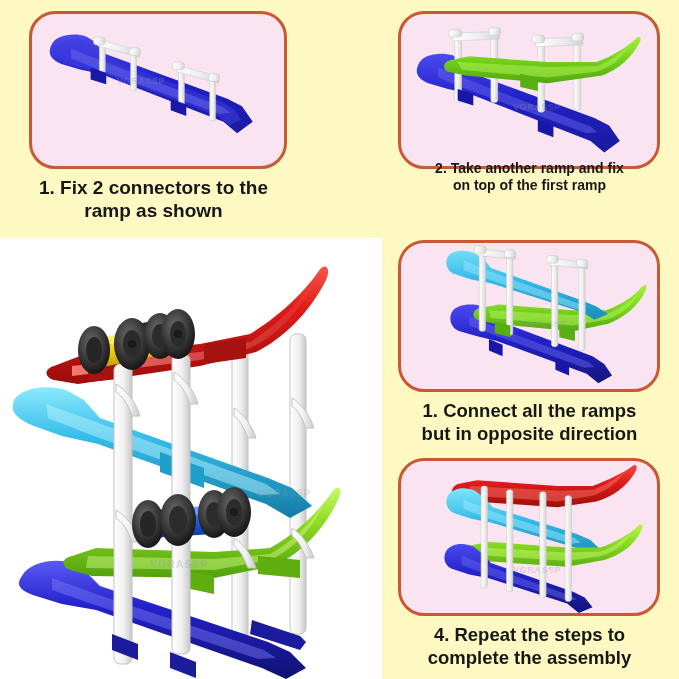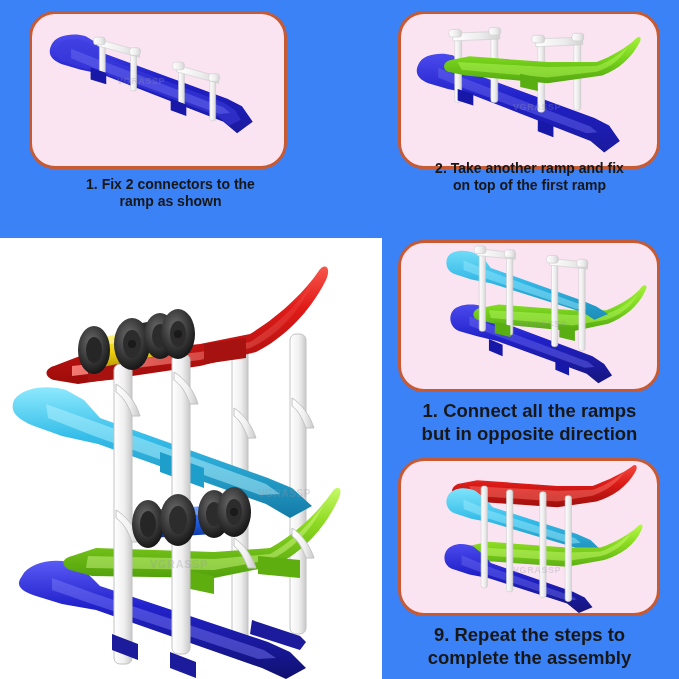--- a/index.html
+++ b/index.html
@@ -11,21 +11,21 @@
     width: 679px;
     height: 679px;
     position: relative;
     overflow: hidden;
     font-family: "Liberation Sans", sans-serif;
   }
 
   .page {
     position: absolute;
     inset: 0;
-    background: #3b82f6;
+    background: #fef9c3;
   }
 
   
   .step-panel {
     position: absolute;
     box-sizing: border-box;
     background: #fbe4f1;
     border: 3px solid #c75a33;
     border-radius: 26px;
     overflow: hidden;
@@ -35,21 +35,21 @@
     text-align: center;
     color: #171717;
     font-weight: bold;
     line-height: 1.22;
     font-family: "Liberation Sans", sans-serif;
     white-space: pre-line;
   }
 
   
   #panel-1 { left: 29px;  top: 11px;  width: 258px; height: 158px; }
-  #caption-1 { left: 18px; top: 176px; width: 305px; font-size: 14px; }
+  #caption-1 { left: 1px; top: 176px; width: 305px; font-size: 19px; }
 
   #panel-2 { left: 398px; top: 11px;  width: 262px; height: 158px; }
   #caption-2 { left: 382px; top: 160px; width: 295px; font-size: 14px; }
 
   #panel-3 { left: 398px; top: 240px; width: 262px; height: 152px; }
   #caption-3 { left: 382px; top: 400px; width: 295px; font-size: 18.5px; }
 
   #panel-4 { left: 398px; top: 458px; width: 262px; height: 158px; }
   #caption-4 { left: 382px; top: 624px; width: 295px; font-size: 18.5px; }
 
@@ -308,21 +308,21 @@
         <rect x="82" y="26" width="6.5" height="106" rx="2.5"></rect>
         <rect x="108" y="30" width="6.5" height="106" rx="2.5"></rect>
       </g>
       <g fill="url(#p4white)" stroke="#c9c9c9" stroke-width="0.6">
         <rect x="142" y="32" width="6.5" height="110" rx="2.5"></rect>
         <rect x="168" y="36" width="6.5" height="110" rx="2.5"></rect>
       </g>
     </svg>
     <div class="watermark" style="left:112px; top:104px;">VGRASSP</div>
   </div>
-  <div class="step-caption" id="caption-4">9. Repeat the steps to
+  <div class="step-caption" id="caption-4">4. Repeat the steps to
 complete the assembly</div>
 
   <div id="hero">
     <svg class="hero-svg" viewBox="0 0 382 441" preserveAspectRatio="none">
       <defs>
         <linearGradient id="hRed" x1="0" y1="0" x2="0" y2="1">
           <stop offset="0%" stop-color="#f8564c"></stop>
           <stop offset="35%" stop-color="#e01b18"></stop>
           <stop offset="100%" stop-color="#9c0c0a"></stop>
         </linearGradient>

